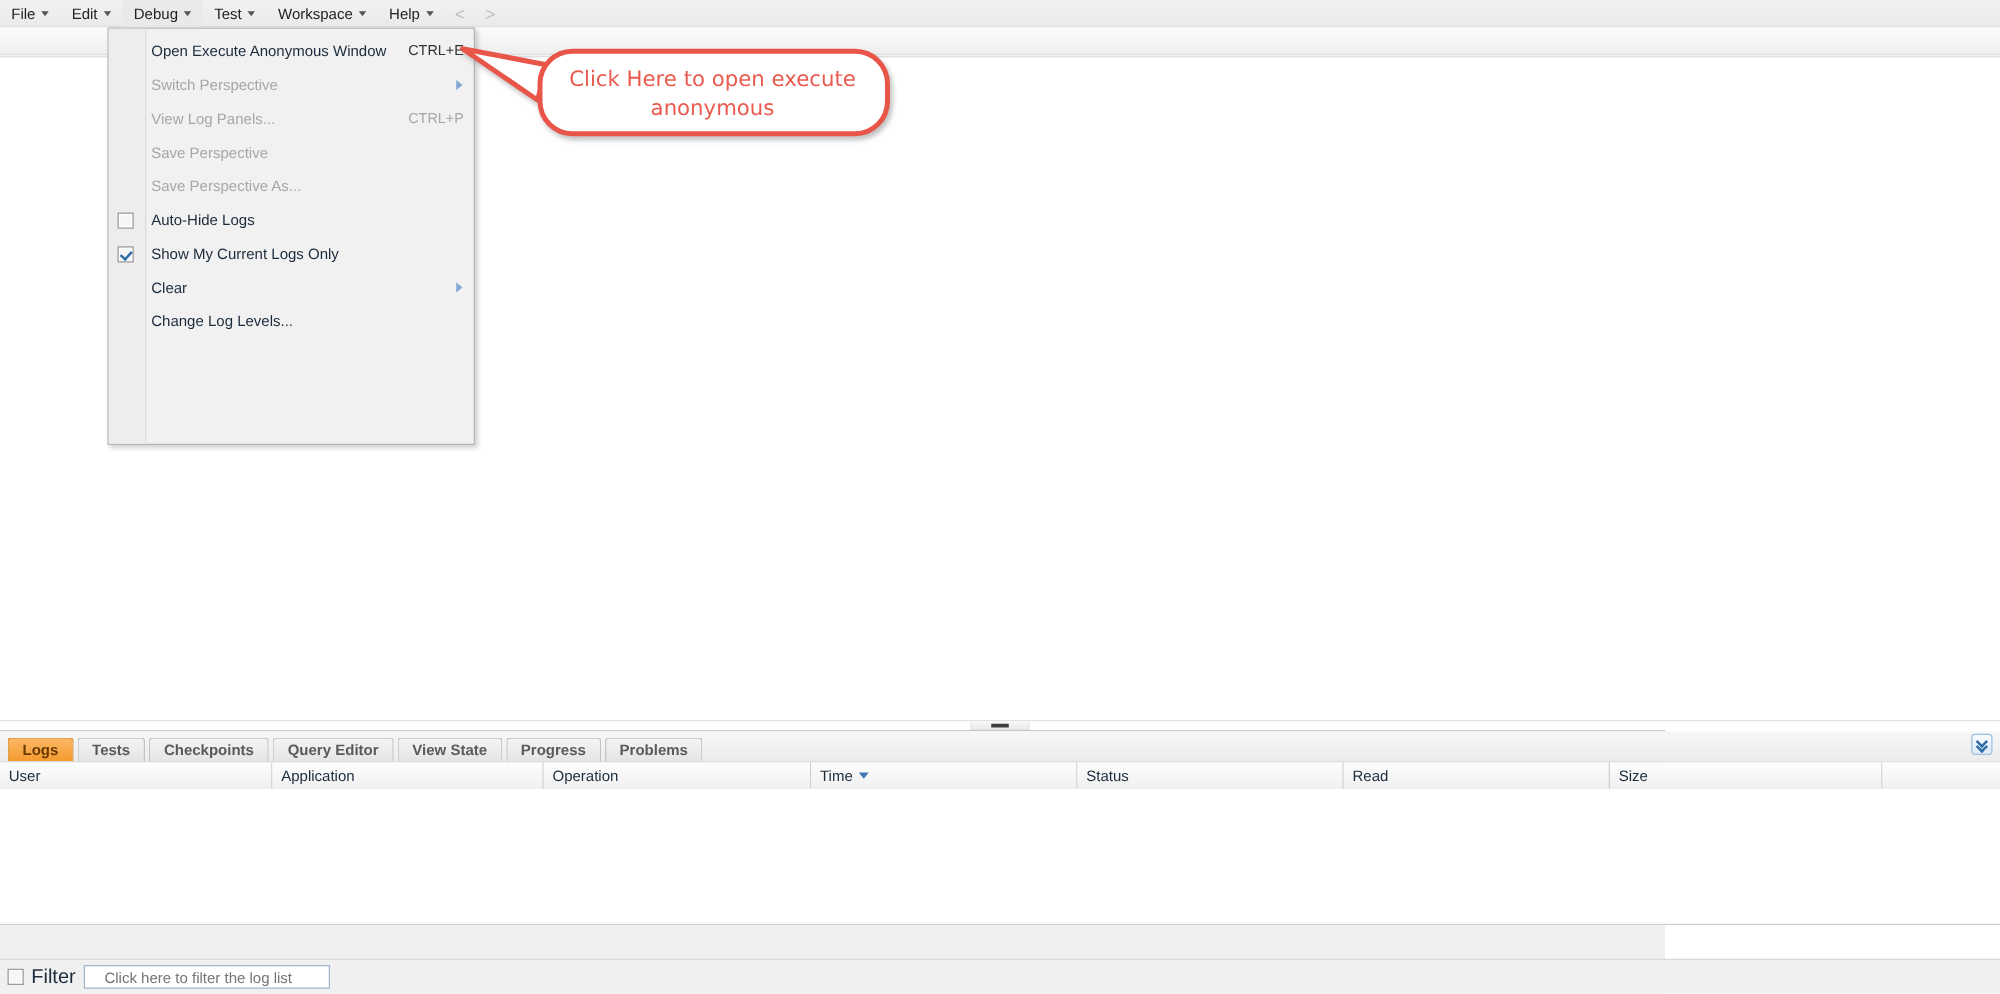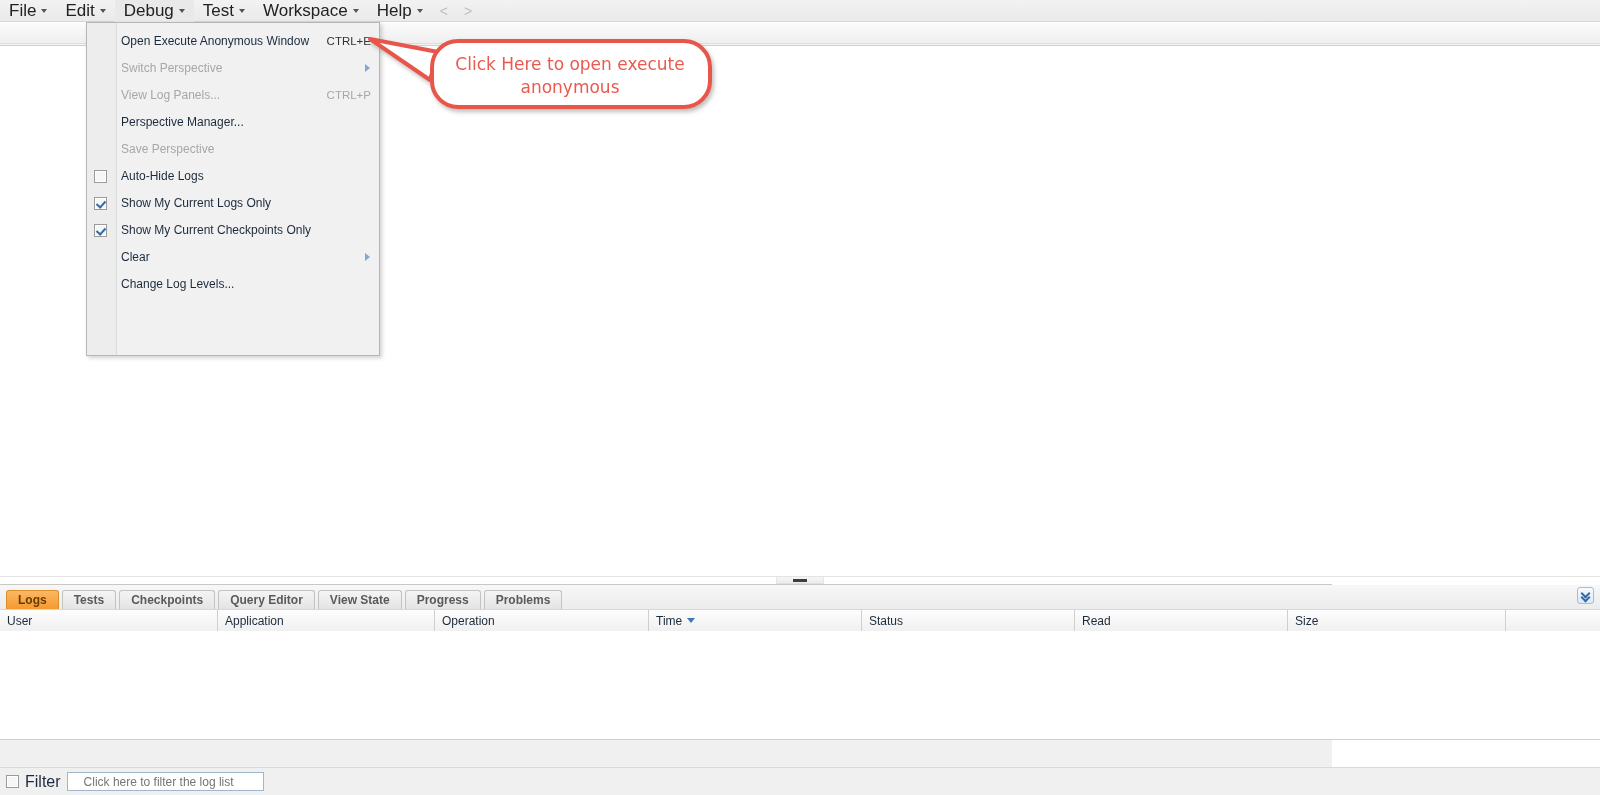--- a/index.html
+++ b/index.html
@@ -16,21 +16,21 @@
 
   
   .menubar {
     position: absolute; left: 0; top: 0; width: 1600px; height: 22px;
     background: linear-gradient(to bottom, #f2f2f2 0%, #eaeaea 100%);
     border-bottom: 1px solid #d6d6d6;
     display: flex; align-items: center;
   }
   .menu-item {
     height: 22px; display: flex; align-items: center; gap: 5px;
-    padding: 0 9px; font-size: 17px; color: #222; cursor: default;
+    padding: 0 9px; font-size: 12px; color: #222; cursor: default;
     white-space: nowrap;
   }
   .menu-item.open {
     background: #e9e9e9;
   }
   .caret-down {
     width: 0; height: 0;
     border-left: 3.5px solid transparent;
     border-right: 3.5px solid transparent;
     border-top: 4px solid #555;
@@ -286,43 +286,39 @@
     <div class="dd-row disabled">
       <span class="dd-label">Switch Perspective</span>
       <span class="dd-sub"></span>
     </div>
 
     <div class="dd-row disabled">
       <span class="dd-label">View Log Panels...</span>
       <span class="dd-accel">CTRL+P</span>
     </div>
 
-    <div class="dd-row">
-      <span class="dd-label">Perspective Manager...</span>
-    </div>
 
     <div class="dd-row disabled">
       <span class="dd-label">Save Perspective</span>
     </div>
 
+    <div class="dd-row disabled">
+      <span class="dd-label">Save Perspective As...</span>
+    </div>
 
     <div class="dd-row">
       <span class="dd-check"></span>
       <span class="dd-label">Auto-Hide Logs</span>
     </div>
 
     <div class="dd-row">
       <span class="dd-check checked"></span>
       <span class="dd-label">Show My Current Logs Only</span>
     </div>
 
-    <div class="dd-row">
-      <span class="dd-check checked"></span>
-      <span class="dd-label">Show My Current Checkpoints Only</span>
-    </div>
 
     <div class="dd-row">
       <span class="dd-label">Clear</span>
       <span class="dd-sub"></span>
     </div>
 
     <div class="dd-row">
       <span class="dd-label">Change Log Levels...</span>
     </div>
   </div>

